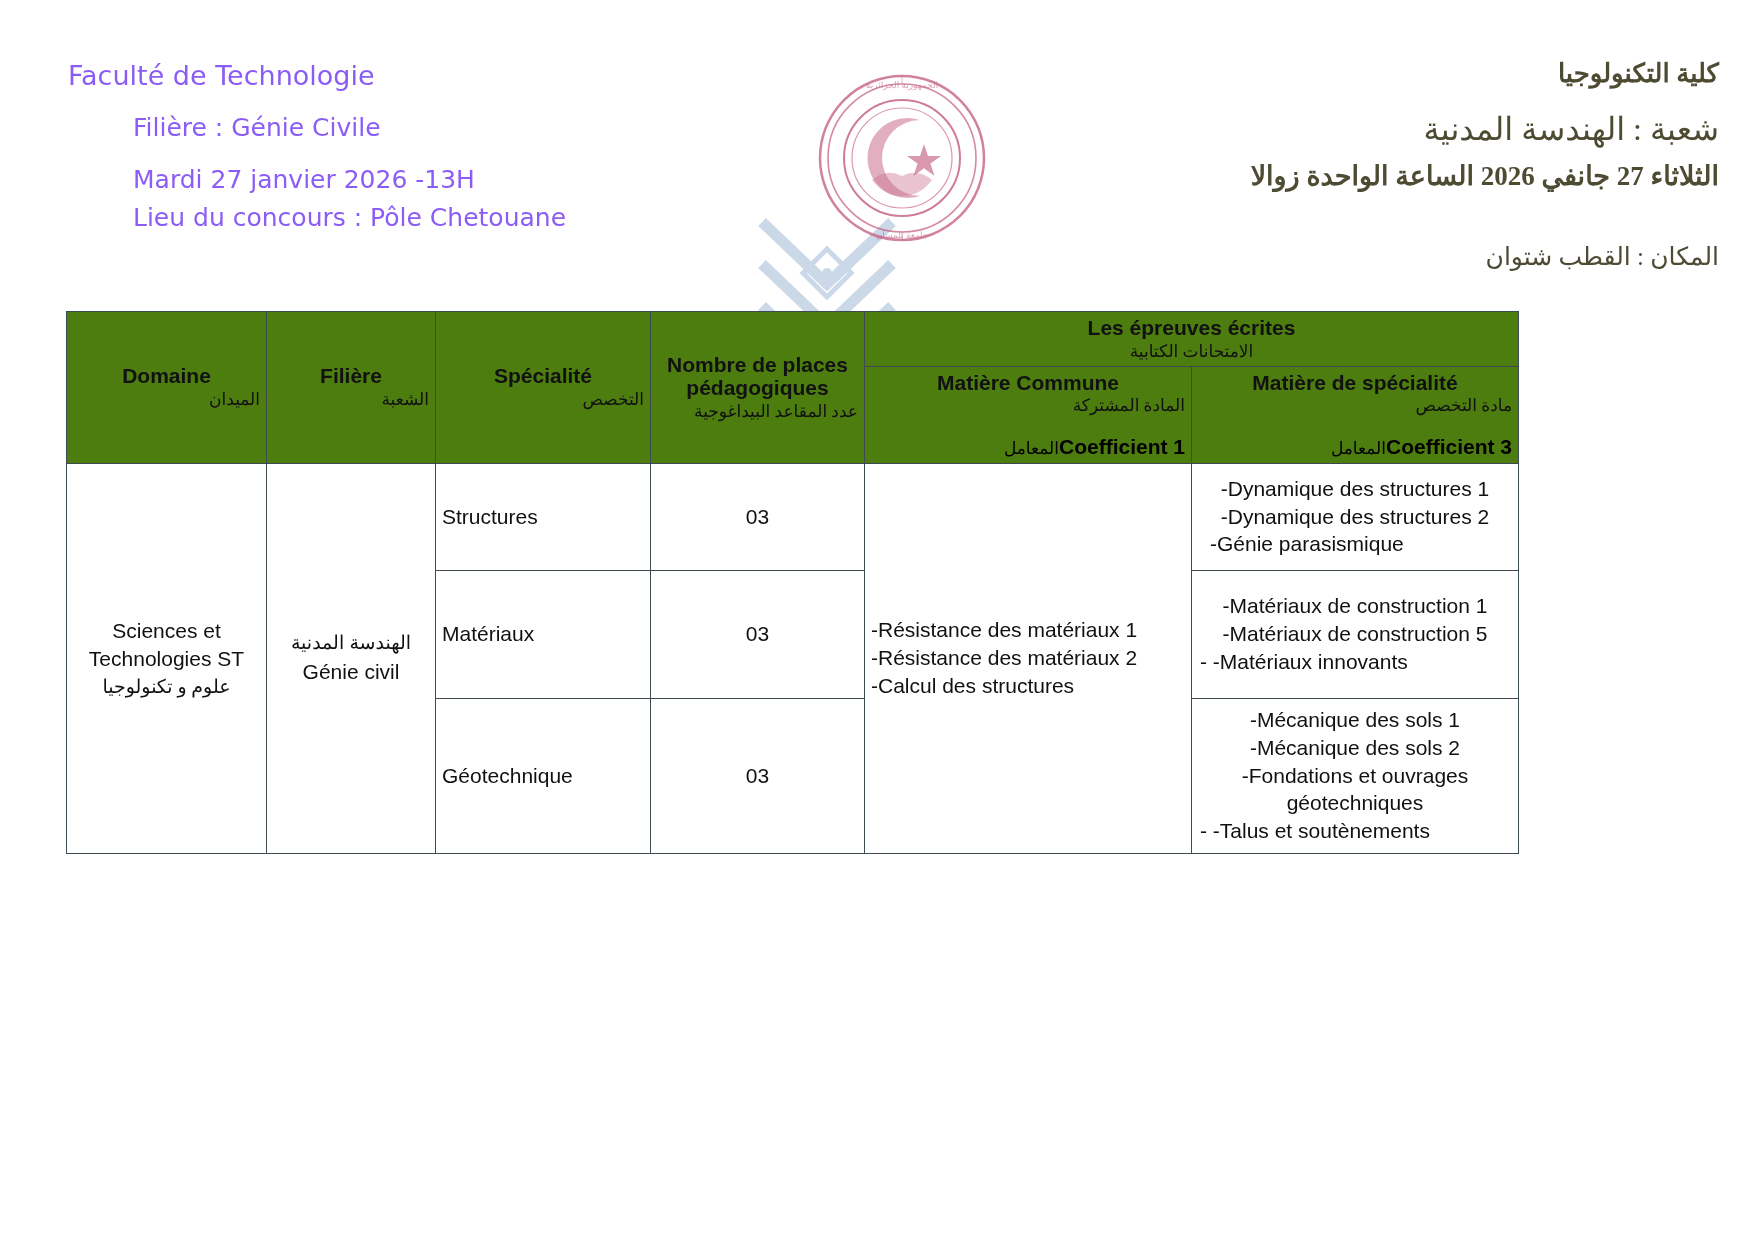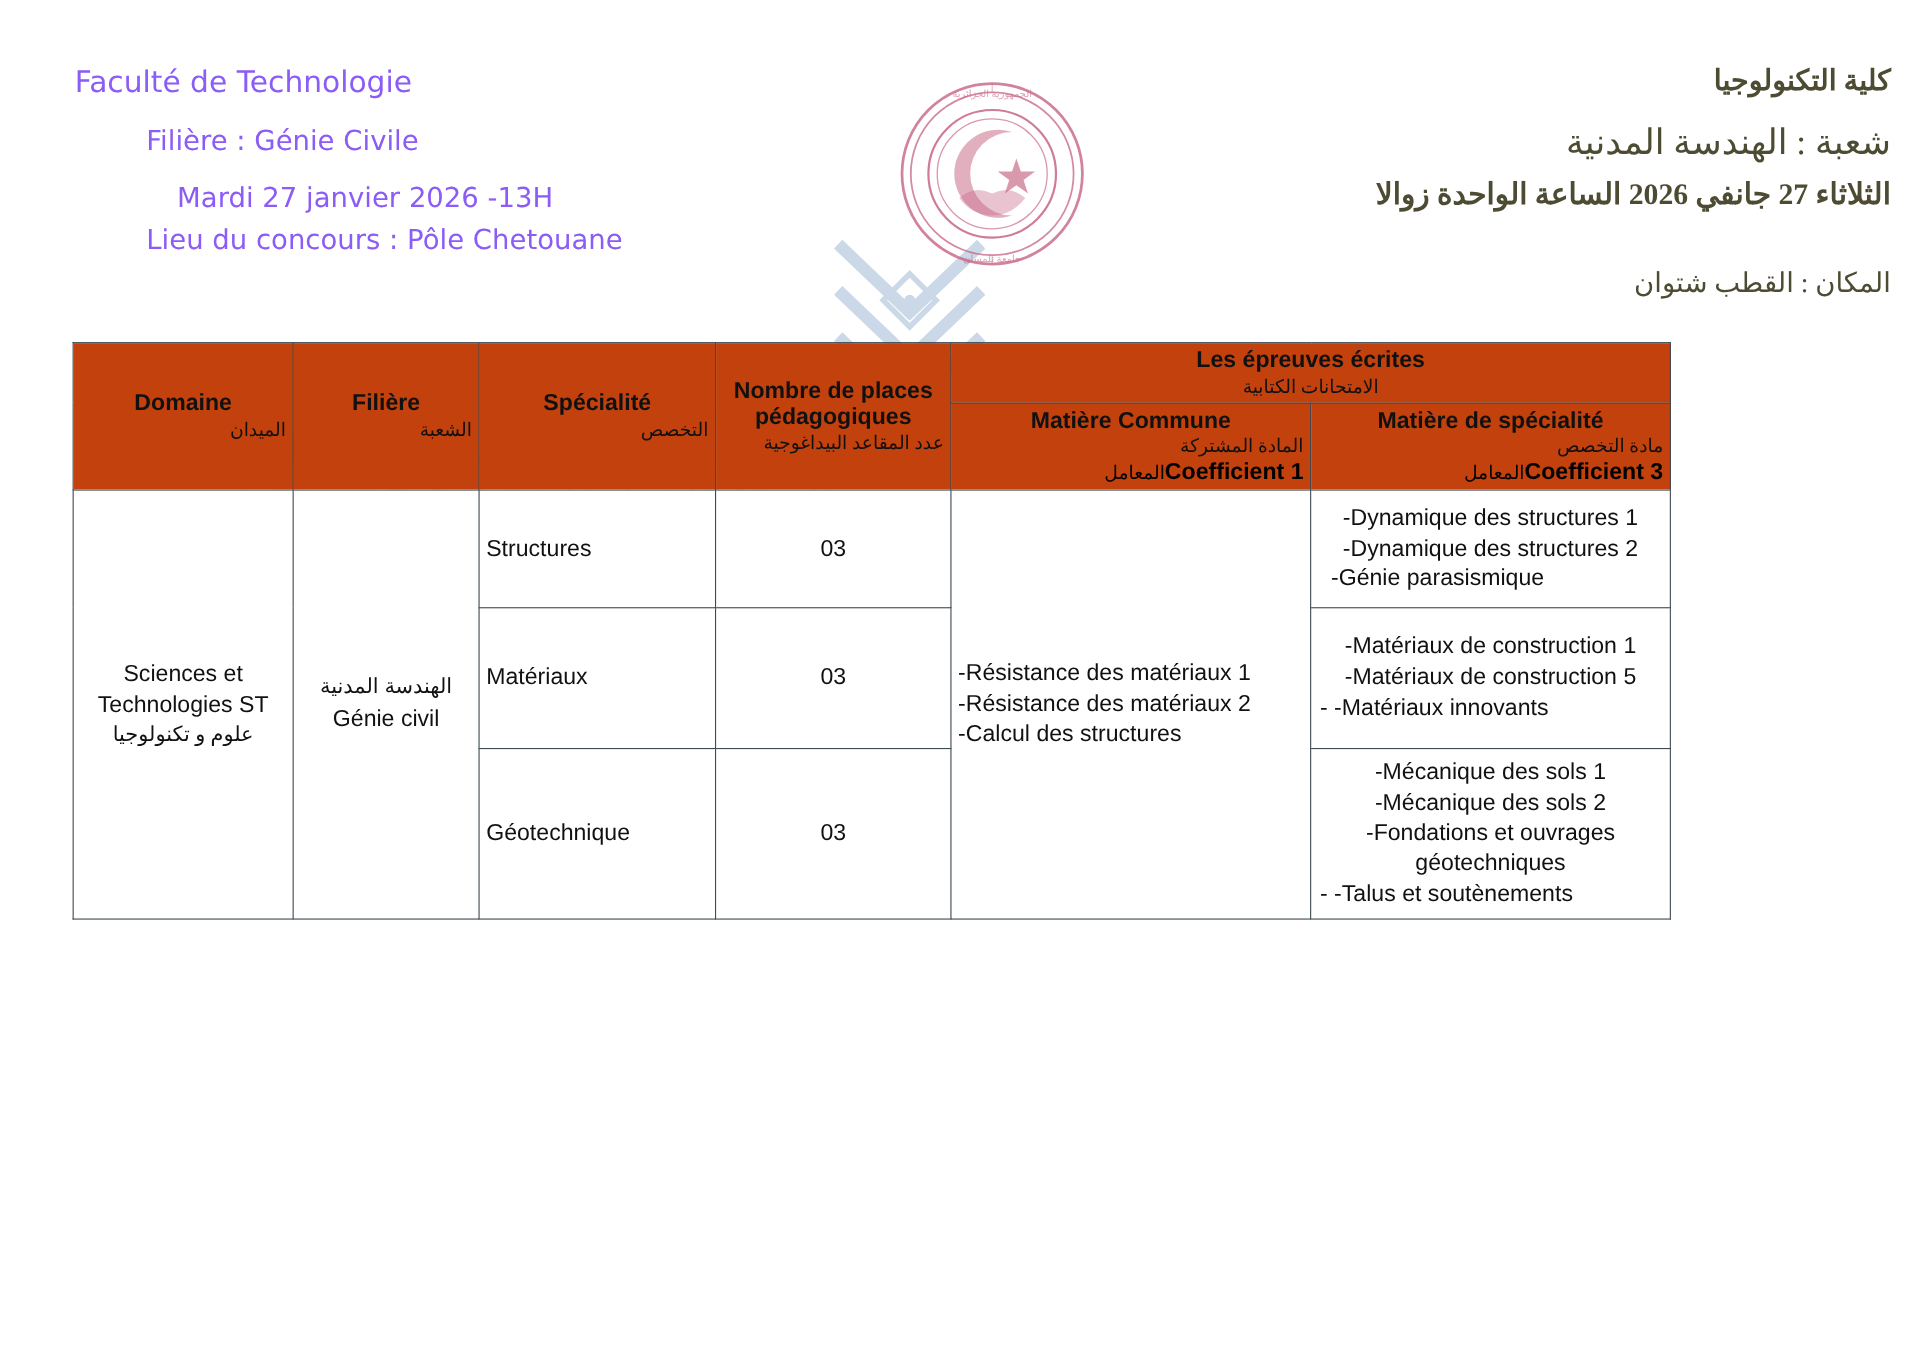--- a/index.html
+++ b/index.html
@@ -62,21 +62,21 @@
   #header { position: relative; z-index: 3; }
   .fr-head {
     position: absolute;
     color: #8b5cf6;
     font-weight: 400;
     font-family: "DejaVu Sans", "Liberation Sans", sans-serif;
     white-space: nowrap;
   }
   #fr-l1 { left: 68px;  top: 60px;  font-size: 27px; }
   #fr-l2 { left: 133px; top: 113px; font-size: 25px; }
-  #fr-l3 { left: 133px; top: 165px; font-size: 25px; margin-left: 28px; }
+  #fr-l3 { left: 133px; top: 165px; font-size: 25px; }
   #fr-l4 { left: 133px; top: 203px; font-size: 25px; }
 
   .ar-head {
     position: absolute;
     right: 0;
     width: 560px;
     text-align: right;
     padding-right: 35px;
     color: #4d4c33;
     direction: rtl;
@@ -97,21 +97,21 @@
     table-layout: fixed;
     z-index: 3;
     font-family: "Liberation Sans", "DejaVu Sans", sans-serif;
   }
   #exam-table td, #exam-table th {
     border: 1px solid #3c4a52;
     vertical-align: middle;
     padding: 4px 6px;
   }
   thead th {
-    background: #c2410c;
+    background: #4d7c0f;
     font-weight: 700;
     text-align: center;
   }
   .hdr-fr {
     display: block;
     font-size: 21px;
     color: #111;
     line-height: 1.12;
   }
   .hdr-ar {
@@ -122,21 +122,21 @@
     font-family: "Liberation Serif", "DejaVu Serif", serif;
     color: #111;
     line-height: 1.25;
     margin-top: 1px;
   }
   .hdr-ar-right { text-align: right; }
   .coef-line {
     display: block;
     font-size: 21px;
     font-weight: 700;
-    margin-top: 0;
+    margin-top: 18px;
   }
   .coef-line .ar-inline {
     font-size: 17px;
     font-weight: 400;
     font-family: "Liberation Serif", "DejaVu Serif", serif;
     direction: rtl;
     unicode-bidi: embed;
   }
   .coef-right { text-align: right; }
 

